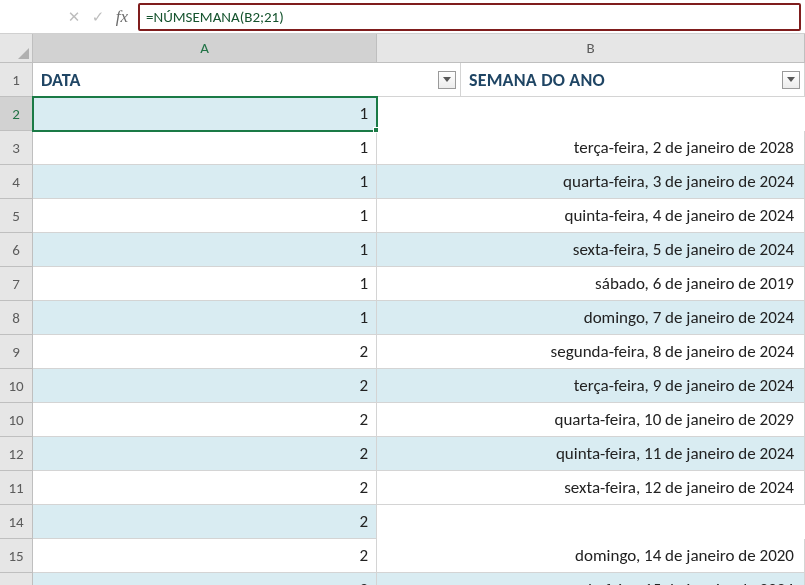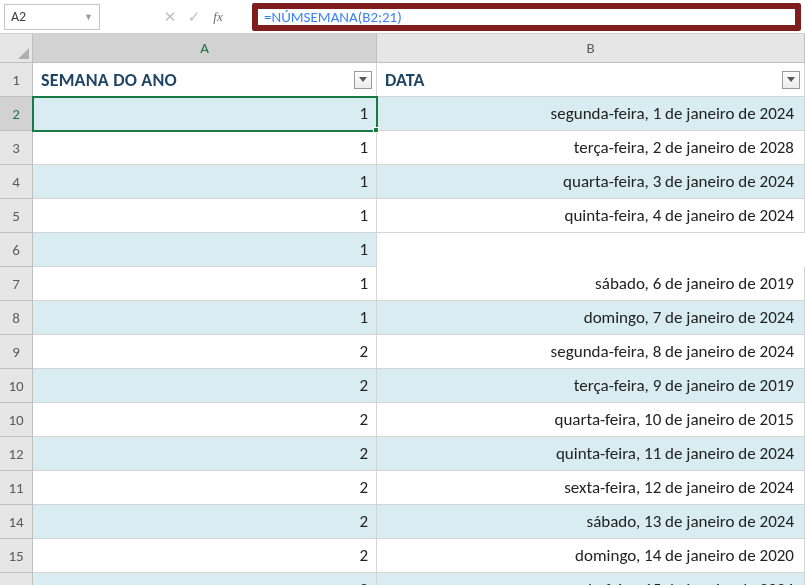--- a/index.html
+++ b/index.html
@@ -39,31 +39,31 @@
 .fb-gap { width: 58px; }
 .fb-btn {
   width: 24px;
   height: 26px;
   display: flex;
   align-items: center;
   justify-content: center;
   color: #bdbdbd;
   font-size: 15px;
 }
-.fb-btn.darker { color: #6c6c6c; font-style: italic; font-family: Georgia, serif; font-size: 13px; }
+.fb-btn.darker { color: #6c6c6c; font-style: italic; font-family: Georgia, serif; font-size: 17px; }
 .formula-input {
   flex: 1;
   height: 28px;
   display: flex;
   align-items: center;
   padding: 0 6px;
-  margin-left: 22px;
-  font-size: 15px;
-  color: #3b82f6;
-  border: 6px solid #7f1d1d;
+  margin-left: 4px;
+  font-size: 15px;
+  color: #14532d;
+  border: 2px solid #7f1d1d;
   border-radius: 2px;
 }
 .grid-area {
   display: flex;
   height: calc(585px - 34px);
 }
 .corner {
   width: 33px;
   height: 29px;
   border-right: 1px solid #bfbfbf;
@@ -162,24 +162,20 @@
   right: -3px; bottom: -3px;
   width: 6px; height: 6px;
   background: #1a7a46;
   border: 1px solid #fff;
 }
 </style>
 </head>
 <body>
 
 <div class="formula-bar">
-  <div class="name-box">
-    <span>A2</span>
-    <span class="drop">▼</span>
-  </div>
   <div class="fb-gap"></div>
   <div class="fb-btn">
       <span>✕</span>
     </div>
   <div class="fb-btn">
       <span>✓</span>
     </div>
   <div class="fb-btn darker">
       <span>fx</span>
     </div>
@@ -210,73 +206,72 @@
         <div class="row-header">16</div>
       </div>
   </div>
   <div class="cols-wrap">
     <div class="col-headers">
       <div class="col-header col-A active">A</div>
       <div class="col-header col-B">B</div>
     </div>
     <div id="data-body">
         <div class="data-row">
+          <div class="cell colB thead-cell">DATA<div class="filter-btn"></div></div>
           <div class="cell colA thead-cell">SEMANA DO ANO<div class="filter-btn"></div></div>
-          <div class="cell colB thead-cell">DATA<div class="filter-btn"></div></div>
         </div>
         <div class="data-row">
           <div class="cell colA stripe selected">1<div class="fill-handle"></div></div>
-          <div class="cell colB stripe">segunda-feira, 1 de janeiro de 2024</div>
         </div>
         <div class="data-row">
           <div class="cell colA">1</div>
           <div class="cell colB">terça-feira, 2 de janeiro de 2028</div>
         </div>
         <div class="data-row">
           <div class="cell colA stripe">1</div>
           <div class="cell colB stripe">quarta-feira, 3 de janeiro de 2024</div>
         </div>
         <div class="data-row">
           <div class="cell colA">1</div>
           <div class="cell colB">quinta-feira, 4 de janeiro de 2024</div>
         </div>
         <div class="data-row">
           <div class="cell colA stripe">1</div>
+          <div class="cell colB stripe">sexta-feira, 5 de janeiro de 2024</div>
         </div>
         <div class="data-row">
           <div class="cell colA">1</div>
           <div class="cell colB">sábado, 6 de janeiro de 2019</div>
         </div>
         <div class="data-row">
           <div class="cell colA stripe">1</div>
           <div class="cell colB stripe">domingo, 7 de janeiro de 2024</div>
         </div>
         <div class="data-row">
           <div class="cell colA">2</div>
           <div class="cell colB">segunda-feira, 8 de janeiro de 2024</div>
         </div>
         <div class="data-row">
           <div class="cell colA stripe">2</div>
-          <div class="cell colB stripe">terça-feira, 9 de janeiro de 2019</div>
-        </div>
-        <div class="data-row">
-          <div class="cell colA">2</div>
-          <div class="cell colB">quarta-feira, 10 de janeiro de 2015</div>
+          <div class="cell colB stripe">terça-feira, 9 de janeiro de 2024</div>
+        </div>
+        <div class="data-row">
+          <div class="cell colA">2</div>
+          <div class="cell colB">quarta-feira, 10 de janeiro de 2029</div>
         </div>
         <div class="data-row">
           <div class="cell colA stripe">2</div>
           <div class="cell colB stripe">quinta-feira, 11 de janeiro de 2024</div>
         </div>
         <div class="data-row">
           <div class="cell colA">2</div>
           <div class="cell colB">sexta-feira, 12 de janeiro de 2024</div>
         </div>
         <div class="data-row">
           <div class="cell colA stripe">2</div>
-          <div class="cell colB stripe">sábado, 13 de janeiro de 2024</div>
         </div>
         <div class="data-row">
           <div class="cell colA">2</div>
           <div class="cell colB">domingo, 14 de janeiro de 2020</div>
         </div>
         <div class="data-row">
           <div class="cell colA stripe">3</div>
           <div class="cell colB stripe">segunda-feira, 15 de janeiro de 2024</div>
         </div>
       </div>

